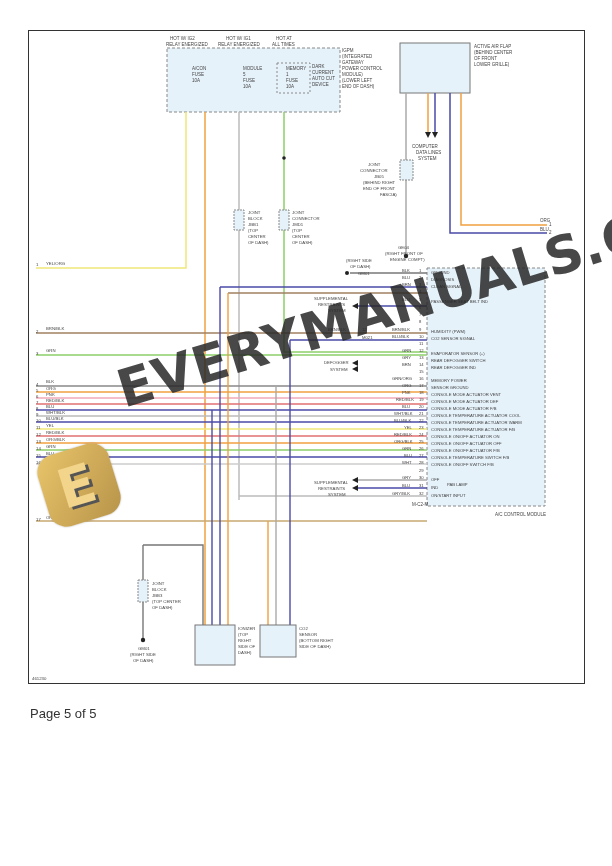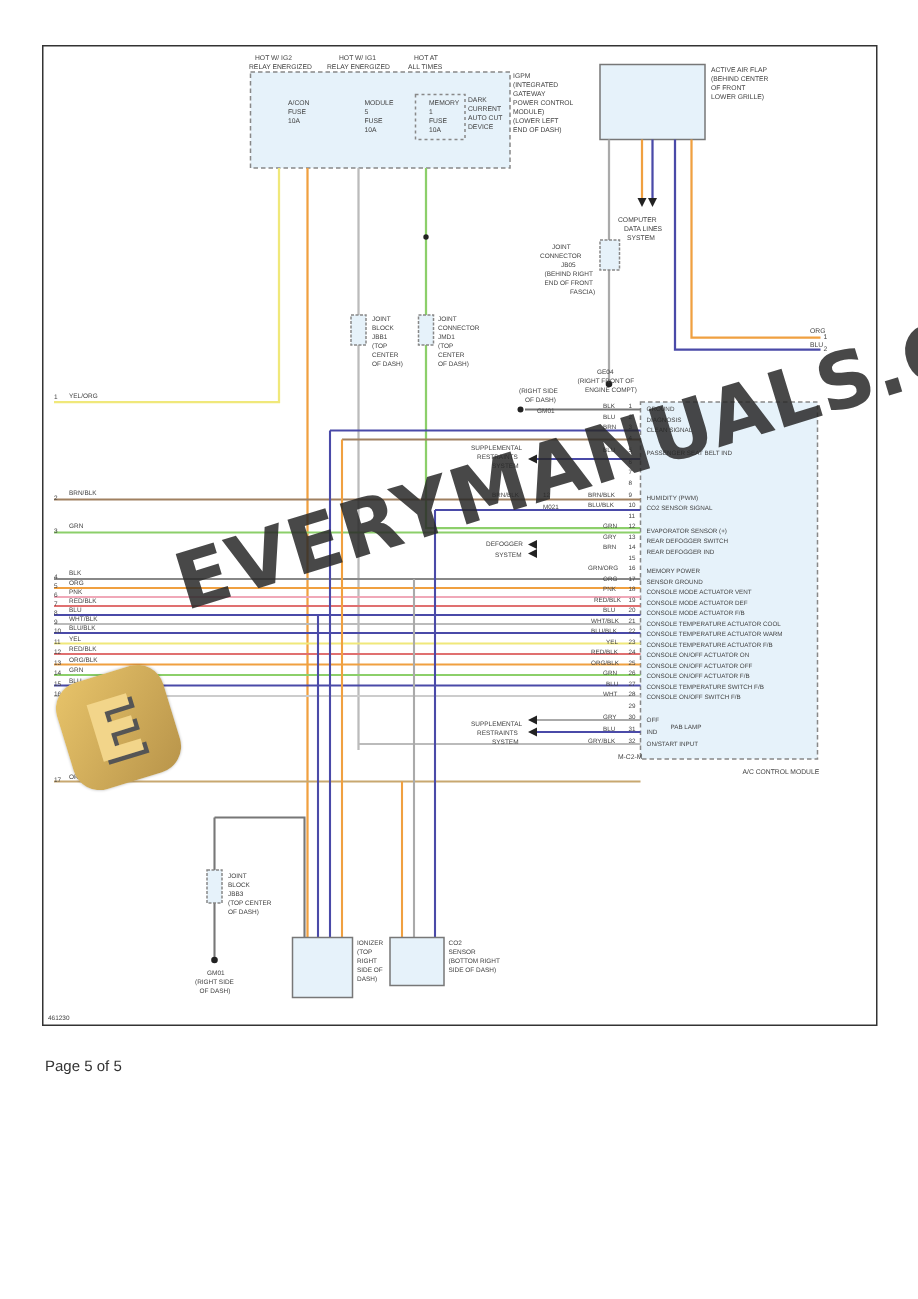--- a/index.html
+++ b/index.html
@@ -1,20 +1,20 @@
 <!DOCTYPE html>
 <html><head>
 <meta charset="utf-8">
 <style>
   html, body { margin:0; padding:0; background:#ffffff; }
   body { width:612px; height:866px; position:relative; overflow:hidden; font-family:"Liberation Sans", sans-serif; }
   .frame { position:absolute; left:28px; top:30px; width:557px; height:654px; border:1.5px solid #333; box-sizing:border-box; background:#fff; }
   svg { position:absolute; left:0; top:0; }
   .t { font-family:"Liberation Sans", sans-serif; fill:#444; }
-  .page-label { position:absolute; left:30px; top:706px; font-size:10px; color:#333; }
+  .page-label { position:absolute; left:30px; top:706px; font-size:13px; color:#333; }
   .wm { position:absolute; left:110px; top:362px; font-family:"DejaVu Sans", sans-serif; font-weight:bold; font-size:52px; color:rgba(40,40,40,0.85); transform:rotate(-17deg); transform-origin:left top; letter-spacing:1px; white-space:nowrap; }
   .wm-logo { position:absolute; left:42px; top:448px; width:74px; height:74px; border-radius:18px; background:linear-gradient(135deg,#e8c46a,#b8944a); transform:rotate(-17deg); box-shadow:0 0 2px rgba(0,0,0,.3); }
   .wm-logo span { position:absolute; left:16px; top:6px; font-family:"DejaVu Sans", sans-serif; font-weight:bold; font-size:54px; color:#f2d58a; text-shadow:3px 3px 0 #555; }
 </style>
 </head>
 <body>
 
 <div class="frame"></div>
 
 <svg width="612" height="866" xmlns="http://www.w3.org/2000/svg">

